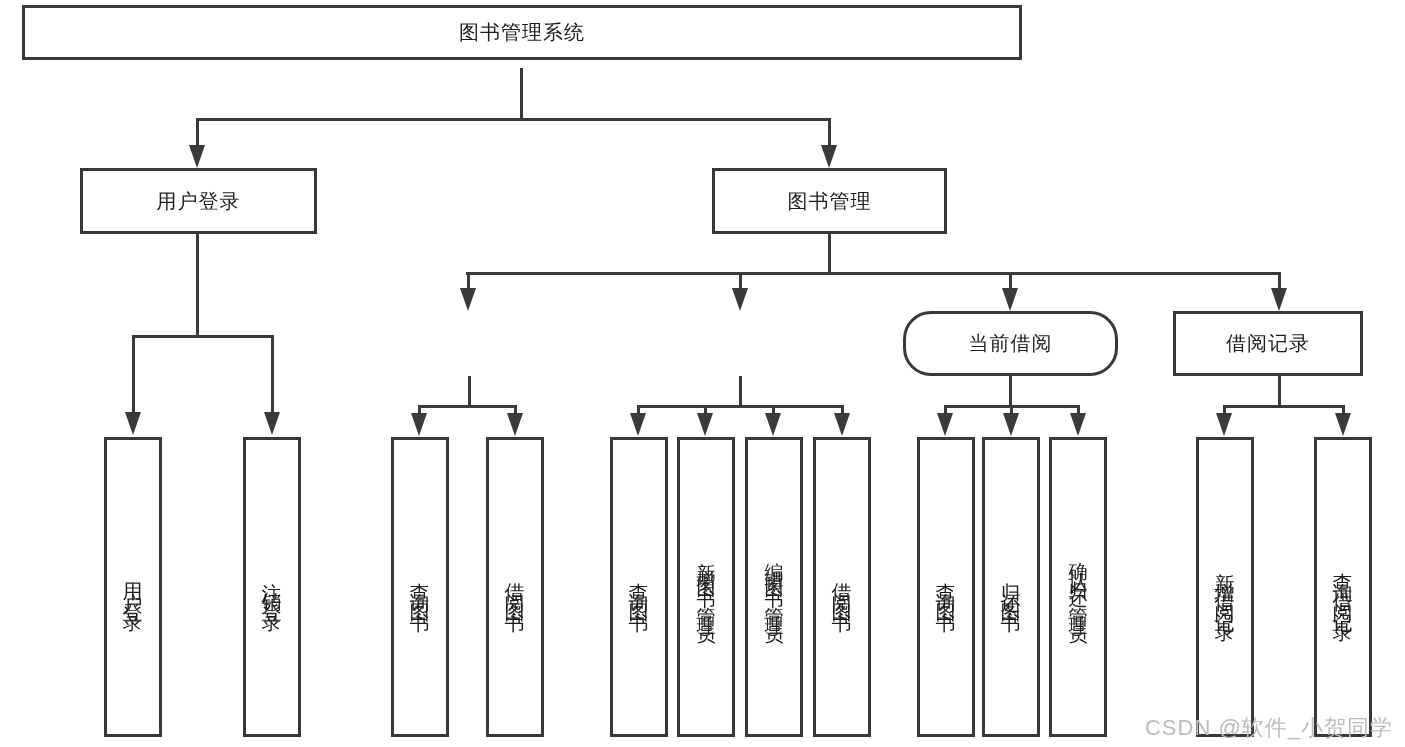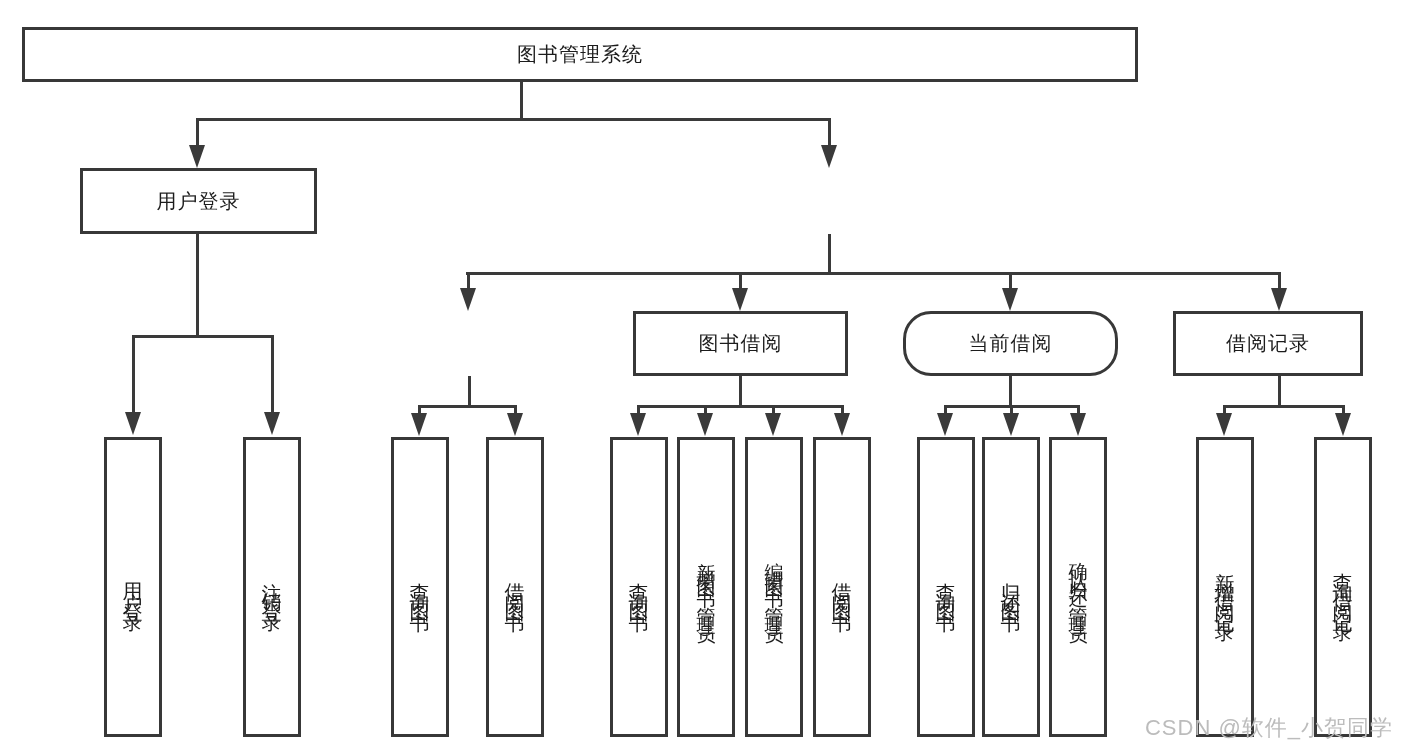--- a/index.html
+++ b/index.html
@@ -57,50 +57,50 @@
     letter-spacing:1px;
     z-index:5;
     white-space:nowrap;
   }
 </style>
 </head>
 <body>
 
 <div id="canvas">
 
-  <div class="box" style="left:22px;top:27px;width:1116px;height:55px;">图书管理系统</div>
+  <div class="box" style="left:22px;top:5px;width:1000px;height:55px;">图书管理系统</div>
 
   <div class="vline" style="left:520px;top:68px;height:52px;"></div>
   <div class="hline" style="left:196px;top:118px;width:635px;"></div>
   <div class="vline" style="left:196px;top:118px;height:30px;"></div>
   <div class="ah" style="left:189px;top:145px;"></div>
   <div class="vline" style="left:828px;top:118px;height:30px;"></div>
   <div class="ah" style="left:821px;top:145px;"></div>
 
   <div class="box" style="left:80px;top:168px;width:237px;height:66px;">用户登录</div>
+  <div class="box" style="left:712px;top:168px;width:235px;height:66px;">图书管理</div>
 
   <div class="vline" style="left:196px;top:233px;height:105px;"></div>
   <div class="hline" style="left:132px;top:335px;width:142px;"></div>
   <div class="vline" style="left:132px;top:335px;height:78px;"></div>
   <div class="ah" style="left:125px;top:412px;"></div>
   <div class="vline" style="left:271px;top:335px;height:78px;"></div>
   <div class="ah" style="left:264px;top:412px;"></div>
 
   <div class="vline" style="left:828px;top:234px;height:41px;"></div>
   <div class="hline" style="left:466px;top:272px;width:815px;"></div>
   <div class="vline" style="left:467px;top:272px;height:20px;"></div>
   <div class="ah" style="left:460px;top:288px;"></div>
   <div class="vline" style="left:739px;top:272px;height:20px;"></div>
   <div class="ah" style="left:732px;top:288px;"></div>
   <div class="vline" style="left:1009px;top:272px;height:20px;"></div>
   <div class="ah" style="left:1002px;top:288px;"></div>
   <div class="vline" style="left:1278px;top:272px;height:20px;"></div>
   <div class="ah" style="left:1271px;top:288px;"></div>
 
-  <div class="box" style="left:633px;top:311px;width:215px;height:65px;">图书借阅</div>
   <div class="box" style="left:903px;top:311px;width:215px;height:65px;border-radius:28px;">当前借阅</div>
   <div class="box" style="left:1173px;top:311px;width:190px;height:65px;">借阅记录</div>
 
   <div class="vline" style="left:468px;top:376px;height:32px;"></div>
   <div class="hline" style="left:418px;top:405px;width:99px;"></div>
   <div class="vline" style="left:418px;top:405px;height:10px;"></div>
   <div class="ah" style="left:411px;top:413px;"></div>
   <div class="vline" style="left:514px;top:405px;height:10px;"></div>
   <div class="ah" style="left:507px;top:413px;"></div>
 

